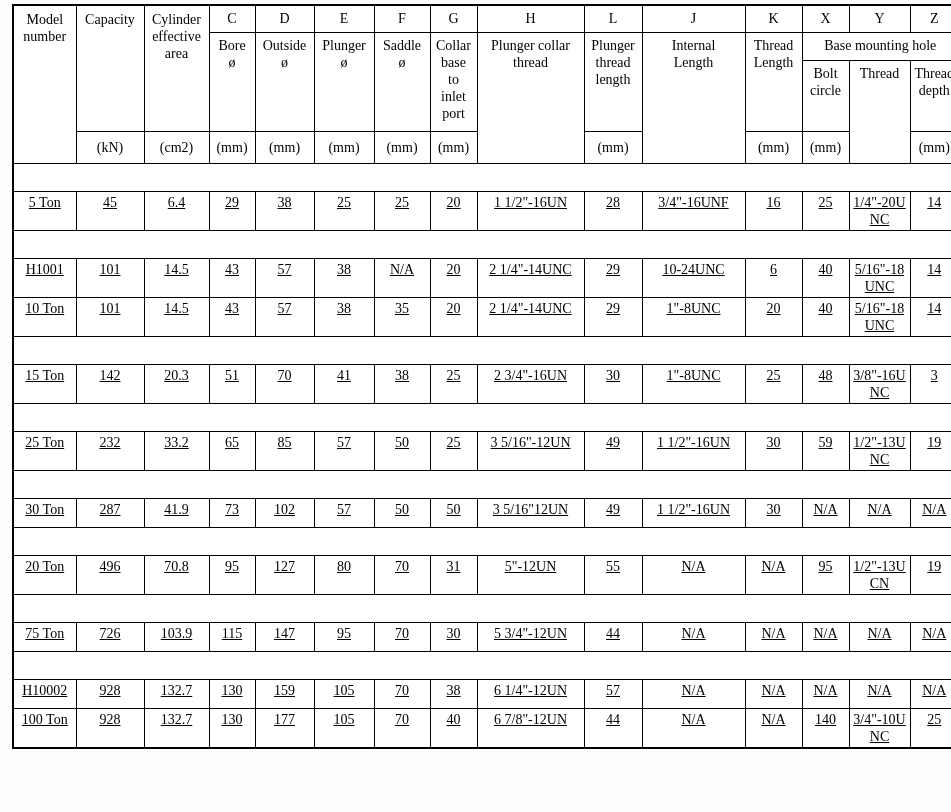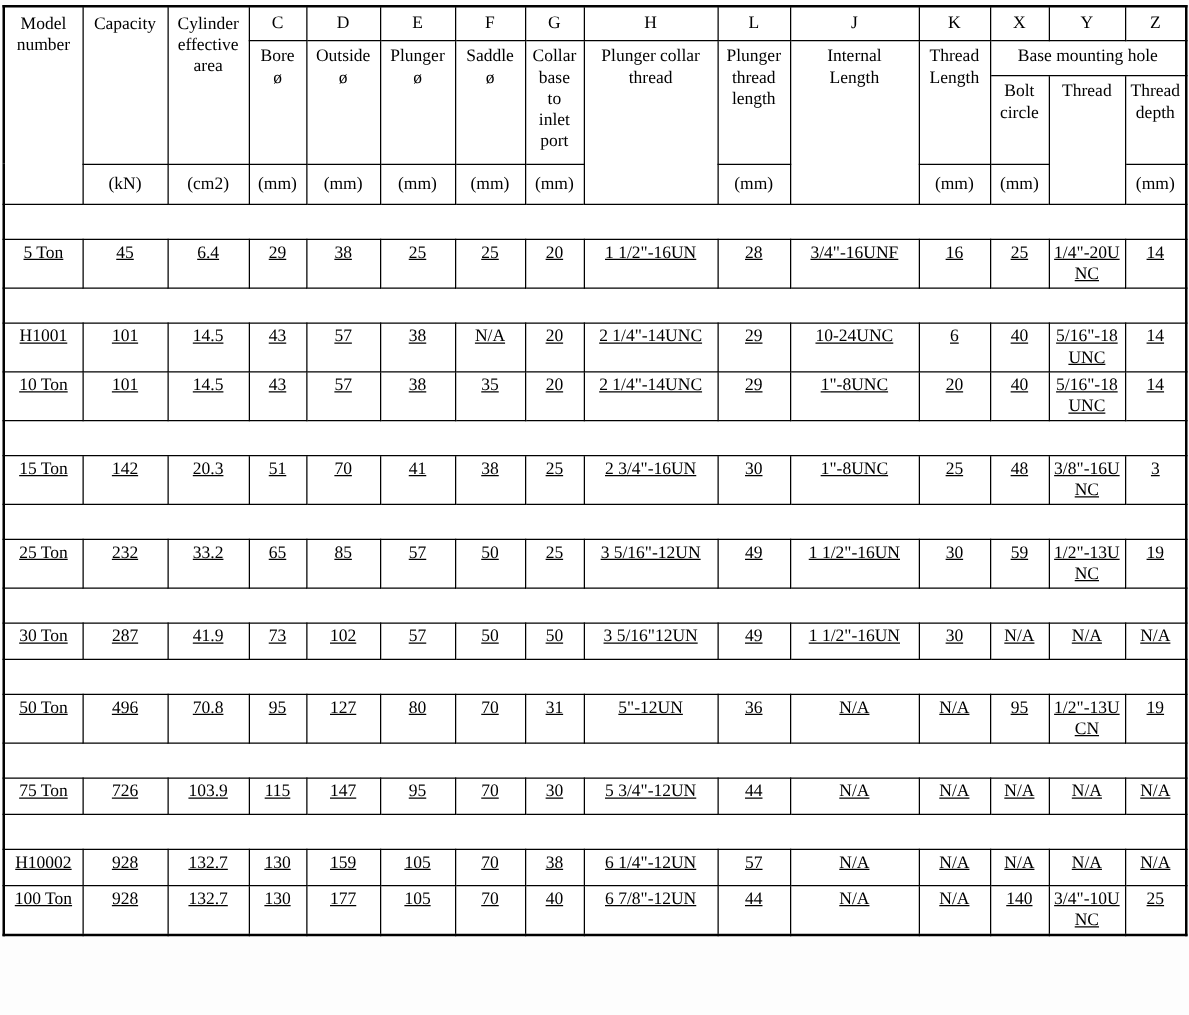--- a/index.html
+++ b/index.html
@@ -5,21 +5,21 @@
   html, body {
     margin: 0;
     background: #fdfdfd;
     font-family: "Liberation Serif", "DejaVu Serif", serif;
     color: #000;
   }
   .page {
     width: 951px;
     height: 812px;
     box-sizing: border-box;
-    padding: 4px 2px 0 2px;
+    padding: 4px 2px 0 12px;
     background: #fdfdfd;
   }
   table.spec {
     border-collapse: collapse;
     table-layout: fixed;
     width: 947px;
     border: 2px solid #000;
     font-size: 14px;
     background: #fff;
   }
@@ -254,30 +254,30 @@
           <td>1 1/2"-16UN</td>
           <td>30</td>
           <td>N/A</td>
           <td>N/A</td>
           <td>N/A</td>
         </tr>
         <tr class="spacer">
           <td colspan="15"></td>
         </tr>
         <tr class="data">
-          <td>50 Ton</td>
+          <td>20 Ton</td>
           <td>496</td>
           <td>70.8</td>
           <td>95</td>
           <td>127</td>
           <td>80</td>
           <td>70</td>
           <td>31</td>
           <td>5"-12UN</td>
-          <td>36</td>
+          <td>55</td>
           <td>N/A</td>
           <td>N/A</td>
           <td>95</td>
           <td>1/2"-13UCN</td>
           <td>19</td>
         </tr>
         <tr class="spacer">
           <td colspan="15"></td>
         </tr>
         <tr class="data">

